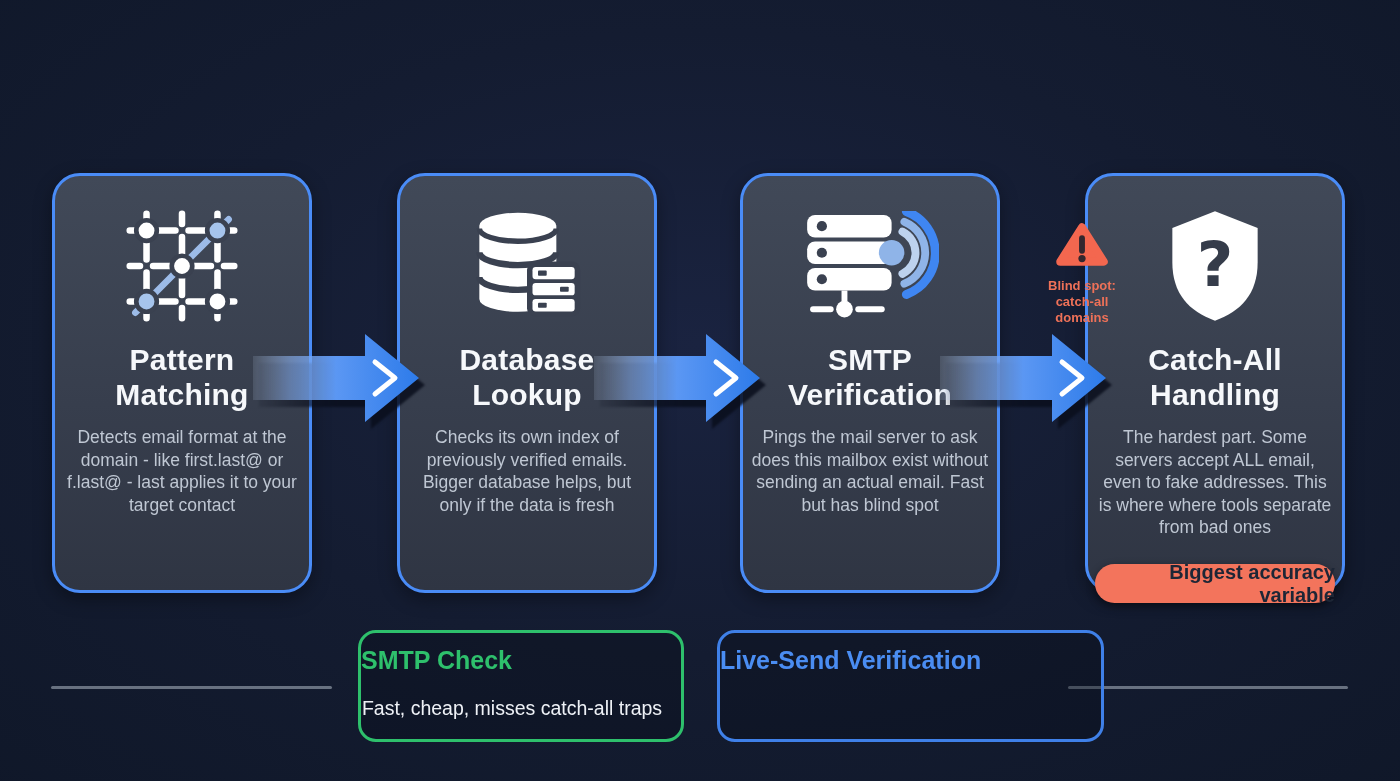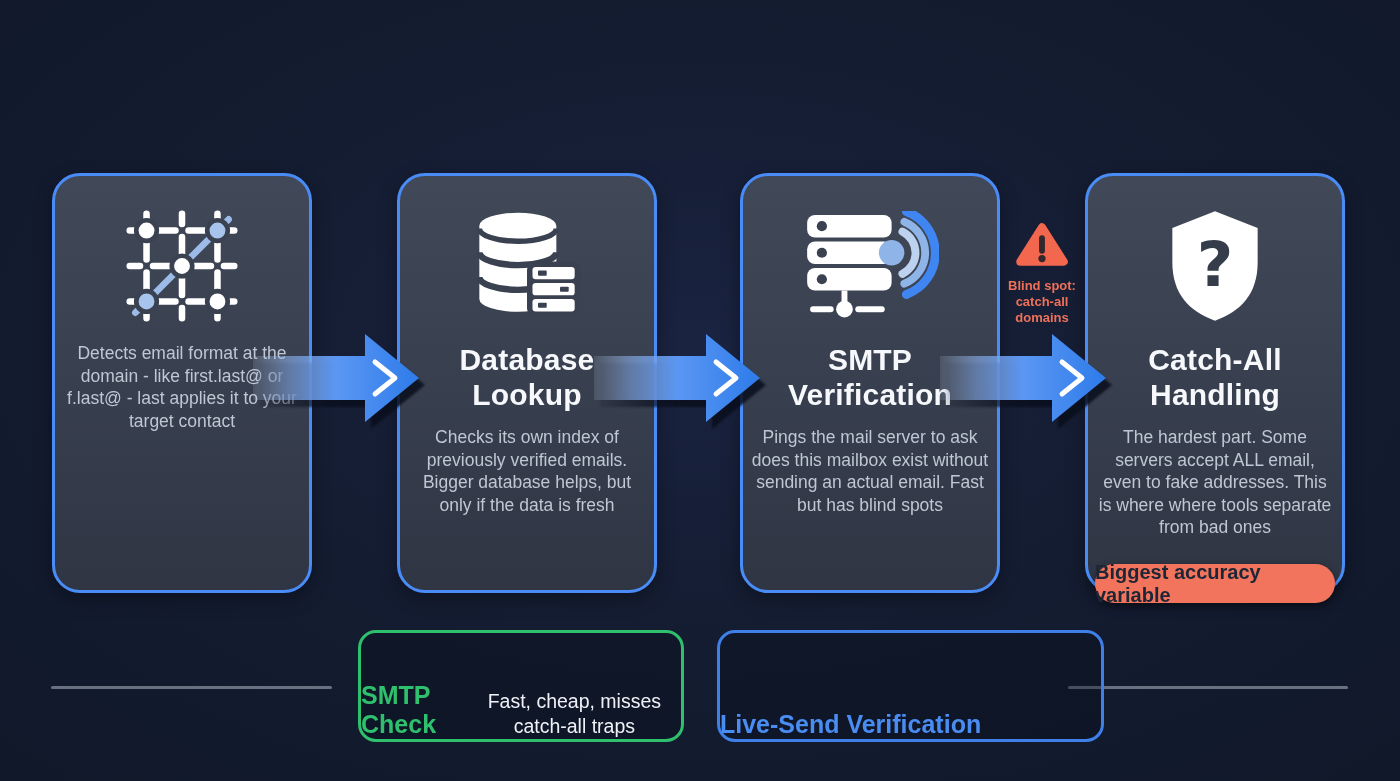--- a/index.html
+++ b/index.html
@@ -29,42 +29,43 @@
   .card-desc{
     margin:14px auto 0;width:238px;text-align:center;
     font-size:17.5px;line-height:22.5px;color:#bfc7d3;
   }
   .badge{
     position:absolute;left:7px;right:7px;bottom:-13px;height:39px;
     background:#f3745c;border-radius:21px;
     display:flex;align-items:center;justify-content:center;
     font-size:20px;font-weight:700;color:#1d2636;
     box-shadow:0 3px 8px rgba(0,0,0,.45);
+    text-align:right;
   }
   
   .flow-arrow{
     position:absolute;top:330px;z-index:2;
     filter:drop-shadow(6px 7px 1px rgba(9,14,28,.85));
   }
   .a1{left:253px}.a2{left:594px}.a3{left:940px}
   
   .warning-wrap{
     position:absolute;left:1001px;top:221px;width:82px;
-    text-align:center;z-index:2;
+    text-align:center;z-index:2;padding-left:40px;
   }
   .warning-label{
     margin-top:6px;font-size:13px;line-height:16px;font-weight:700;
     color:#ee7158;white-space:pre-line;
   }
   
   .method-box{
     position:absolute;top:630px;height:112px;box-sizing:border-box;
     border-radius:18px;border:3px solid;
     background:rgba(8,13,26,.35);
-    display:flex;align-items:flex-end;padding-top:13px;
+    display:flex;flex-direction:column;align-items:flex-start;padding-top:13px;
     z-index:1;
   }
   .mb1{left:358px;width:326px;border-color:#2ec06c;}
   .mb2{left:717px;width:387px;border-color:#3f80e8;}
   .mb-title{font-size:25px;font-weight:700;}
   .mb1 .mb-title{color:#2ec06c}
   .mb2 .mb-title{color:#4a8df2}
   .mb-desc{margin-top:21px;width:302px;text-align:center;font-size:19.5px;line-height:25px;color:#eef1f6;}
   
   .divider{position:absolute;top:686px;height:3px;border-radius:2px;background:#78818f;opacity:.85;}
@@ -89,20 +90,22 @@
         <line x1="10" y1="110" x2="110" y2="10" stroke="#9cbbe8" stroke-width="7" stroke-linecap="round" stroke-dasharray="31.7 22" stroke-dashoffset="25.7"></line>
         <g stroke="#3a4150" stroke-width="5">
           <circle cx="22" cy="22" r="11" fill="#ffffff"></circle>
           <circle cx="98" cy="22" r="11" fill="#a6c4ec"></circle>
           <circle cx="60" cy="60" r="11" fill="#ffffff"></circle>
           <circle cx="22" cy="98" r="11" fill="#a6c4ec"></circle>
           <circle cx="98" cy="98" r="11" fill="#ffffff"></circle>
         </g>
       </svg>
     </div>
+    <div class="card-title">Pattern
+Matching</div>
     <div class="card-desc">Detects email format at the domain - like first.last@ or f.last@ - last applies it to your target contact</div>
   </div>
 
   <div class="card c2">
     <div class="icon-box">
       <svg width="110" height="110" viewBox="0 0 120 120">
         <path d="M8,16 a42,14 0 0,1 84,0 v80 a42,14 0 0,1 -84,0 z" fill="#ffffff"></path>
         <path d="M8,19 a42,14 0 0,0 84,0" stroke="#3a4150" stroke-width="6" fill="none"></path>
         <path d="M8,45 a42,14 0 0,0 84,0" stroke="#3a4150" stroke-width="7" fill="none"></path>
         <path d="M8,72 a42,14 0 0,0 84,0" stroke="#3a4150" stroke-width="7" fill="none"></path>
@@ -134,21 +137,21 @@
         <line x1="12" y1="100" x2="30" y2="100" stroke="#ffffff" stroke-width="6" stroke-linecap="round"></line>
         <line x1="58" y1="100" x2="82" y2="100" stroke="#ffffff" stroke-width="6" stroke-linecap="round"></line>
         <circle cx="92" cy="42.5" r="13" fill="#8fb4e8"></circle>
         <path d="M103,21 A24,24 0 0 1 103,64" stroke="#bdd2ee" stroke-width="8" stroke-linecap="round" fill="none"></path>
         <path d="M105,11 A34,34 0 0 1 105,74" stroke="#8fb4e8" stroke-width="8" stroke-linecap="round" fill="none"></path>
         <path d="M107,0.5 A45,45 0 0 1 107,85" stroke="#3f86f2" stroke-width="9" stroke-linecap="round" fill="none"></path>
       </svg>
     </div>
     <div class="card-title">SMTP
 Verification</div>
-    <div class="card-desc">Pings the mail server to ask does this mailbox exist without sending an actual email. Fast but has blind spots</div>
+    <div class="card-desc">Pings the mail server to ask does this mailbox exist without sending an actual email. Fast but has blind spot</div>
   </div>
 
   <div class="card c4">
     <div class="icon-box">
       <svg width="102" height="116" viewBox="0 0 110 124">
         <path d="M55 3 L101 21 V58 C101 92 83 111 55 121 C27 111 9 92 9 58 V21 Z" fill="#ffffff"></path>
         <text x="55" y="84" font-size="68" font-weight="bold" text-anchor="middle" fill="#353c4a" font-family="DejaVu Sans, sans-serif">?</text>
       </svg>
     </div>
     <div class="card-title">Catch-All

